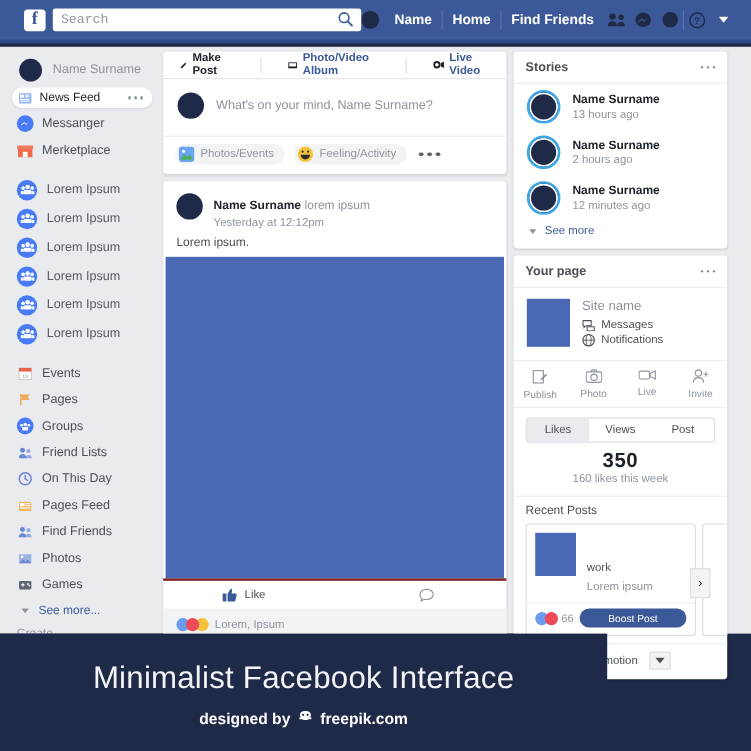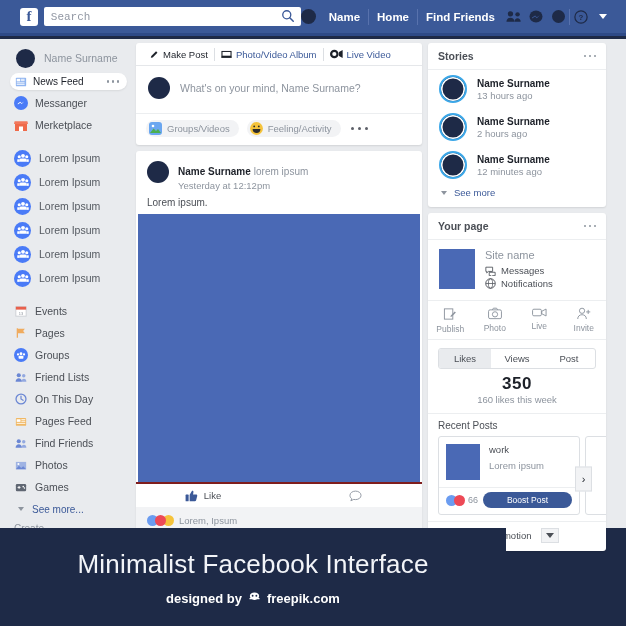--- a/index.html
+++ b/index.html
@@ -84,22 +84,22 @@
   .see-more { color: #3b5998; font-size: 10px; }
   .create-label { font-size: 10px; color: #8d949e; padding-left: 14px; margin-top: 3px; }
   .create-links { display: flex; gap: 8px; padding-left: 14px; margin-top: 2px; }
   .create-links span { font-size: 10px; color: #3b5998; cursor: pointer; }
 
   
   .feed { position: absolute; left: 136px; top: 4px; width: 286px; }
   .card { background: #ffffff; border-radius: 3px; box-shadow: 0 1px 2px rgba(0,0,0,.10); margin-bottom: 6px; }
 
   .composer-tabs {
-    display: flex; align-items: center; gap: 0; height: 23px; padding: 0 8px;
-    border-bottom: 1px solid #e5e7ea; font-size: 9.5px; font-weight: normal;
+    display: flex; align-items: center; gap: 17px; height: 23px; padding: 0 8px;
+    border-bottom: 1px solid #e5e7ea; font-size: 9.5px; font-weight: bold;
   }
   .ctab { display: flex; align-items: center; gap: 4px; padding: 0 6px; cursor: pointer; }
   .ctab.dark { color: #1d2129; }
   .ctab.blue { color: #3b5998; }
   .ctab-div { width: 1px; height: 13px; background: #dcdfe3; }
 
   .composer-mid { display: flex; align-items: center; gap: 10px; padding: 11px 12px 14px 12px; }
   .comp-av { width: 22px; height: 22px; border-radius: 50%; background: #1e2a47; flex: none; }
   .comp-placeholder { color: #8d949e; font-size: 10.5px; }
 
@@ -162,21 +162,21 @@
 
   .big-num { text-align: center; font-size: 17px; color: #1d2129; margin-top: 5px; letter-spacing: .5px; font-weight: bold; }
   .sub-num { text-align: center; font-size: 9.5px; color: #8d949e; margin-bottom: 8px; }
 
   .recent-title { font-size: 10px; color: #4b4f56; padding: 6px 10px 5px 10px; border-top: 1px solid #eceef0; }
   .rp-strip { position: relative; padding: 0 10px 6px 10px; display: flex; gap: 5px; overflow: hidden; }
   .rp-card { border: 1px solid #dcdfe3; border-radius: 3px; background: #fff; width: 142px; flex: none; }
   .rp-card.ghost { width: 26px; }
   .rp-top { display: flex; gap: 9px; padding: 7px; }
   .rp-thumb { width: 34px; height: 36px; background: #4a69b5; flex: none; }
-  .rp-t1 { font-size: 9.5px; color: #4b4f56; }
+  .rp-t1 { font-size: 9.5px; color: #4b4f56; margin-top: 24px; }
   .rp-t2 { font-size: 9.5px; color: #8d949e; margin-top: 5px; }
   .rp-bot { display: flex; align-items: center; padding: 4px 7px 6px 7px; border-top: 1px solid #eceef0; }
   .rp-count { font-size: 9px; color: #8d949e; margin-left: 6px; }
   .boost {
     margin-left: auto; background: #3b5998; color: #fff; font-size: 8.5px; font-weight: normal;
     padding: 3px 24px; border-radius: 9px; cursor: pointer;
   }
   .carousel-next {
     position: absolute; right: 14px; top: 50%; transform: translateY(-50%);
     width: 17px; height: 25px; background: #f2f3f5; border: 1px solid #dcdfe3;
@@ -530,21 +530,21 @@
 
         <div class="composer-actions">
           <div class="pill">
             <span class="pill-sq">
               <svg width="13" height="13" viewBox="0 0 13 13">
                   <rect width="13" height="13" rx="3" fill="#6aa6f0"></rect>
                   <path d="M1 11l3.6-4.4L7 9l2-2 3 4z" fill="#4caf50"></path>
                   <circle cx="4" cy="4" r="1.3" fill="#fff"></circle>
                 </svg>
             </span>
-            <span>Groups/Videos</span>
+            <span>Photos/Events</span>
           </div>
           <div class="pill">
             <span class="pill-ci">
               <svg width="13" height="13" viewBox="0 0 13 13">
                   <circle cx="6.5" cy="6.5" r="6.4" fill="#f5c33b"></circle>
                   <path d="M2.6 7h7.8a3.9 3.9 0 0 1-7.8 0z" fill="#2c2c2c"></path>
                   <circle cx="4.2" cy="4.4" r="0.9" fill="#2c2c2c"></circle>
                   <circle cx="8.8" cy="4.4" r="0.9" fill="#2c2c2c"></circle>
                 </svg>
             </span>

